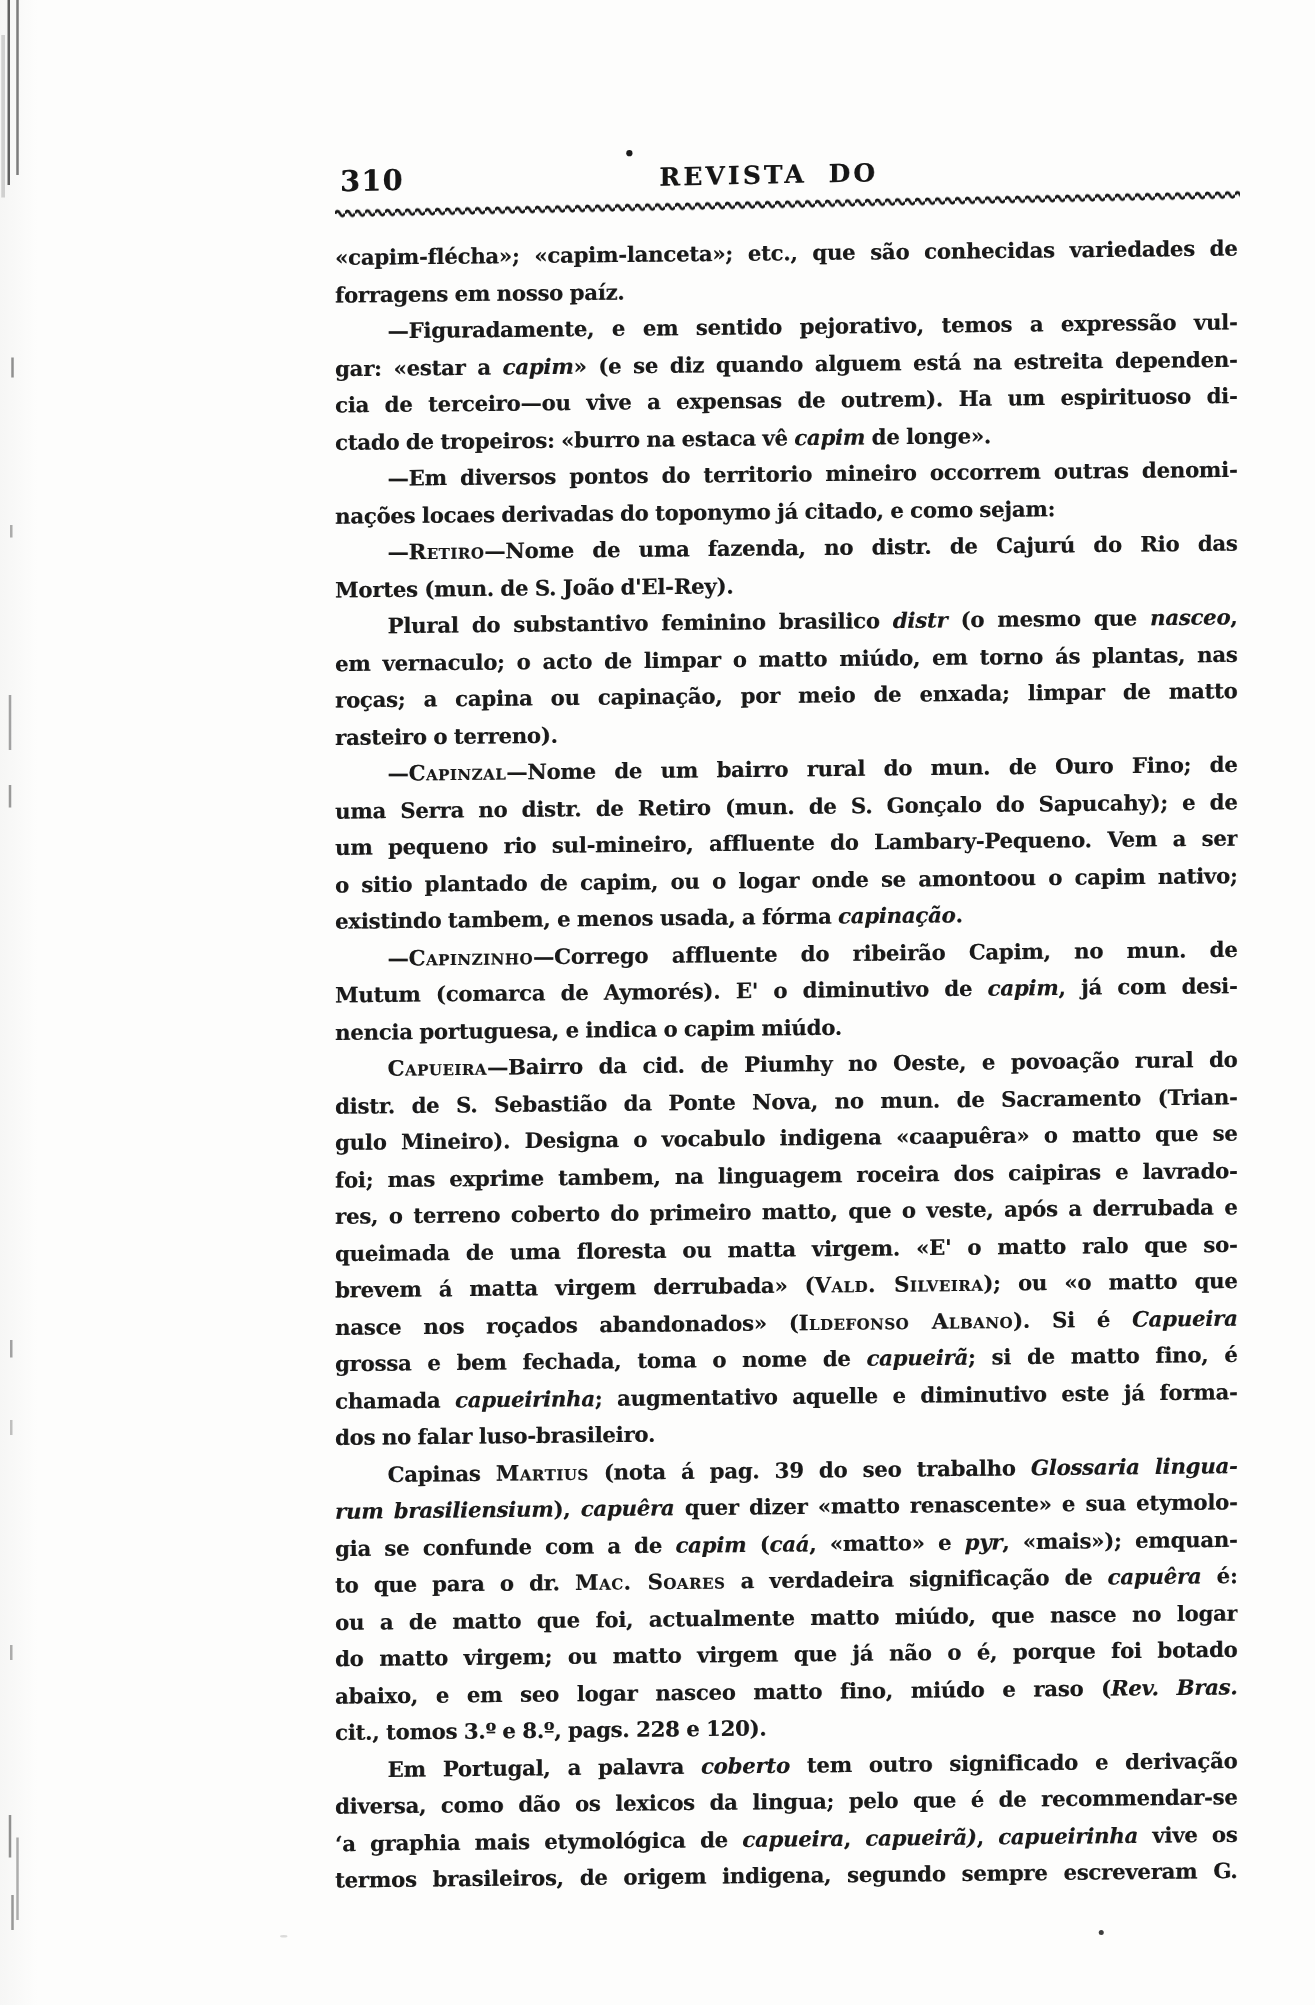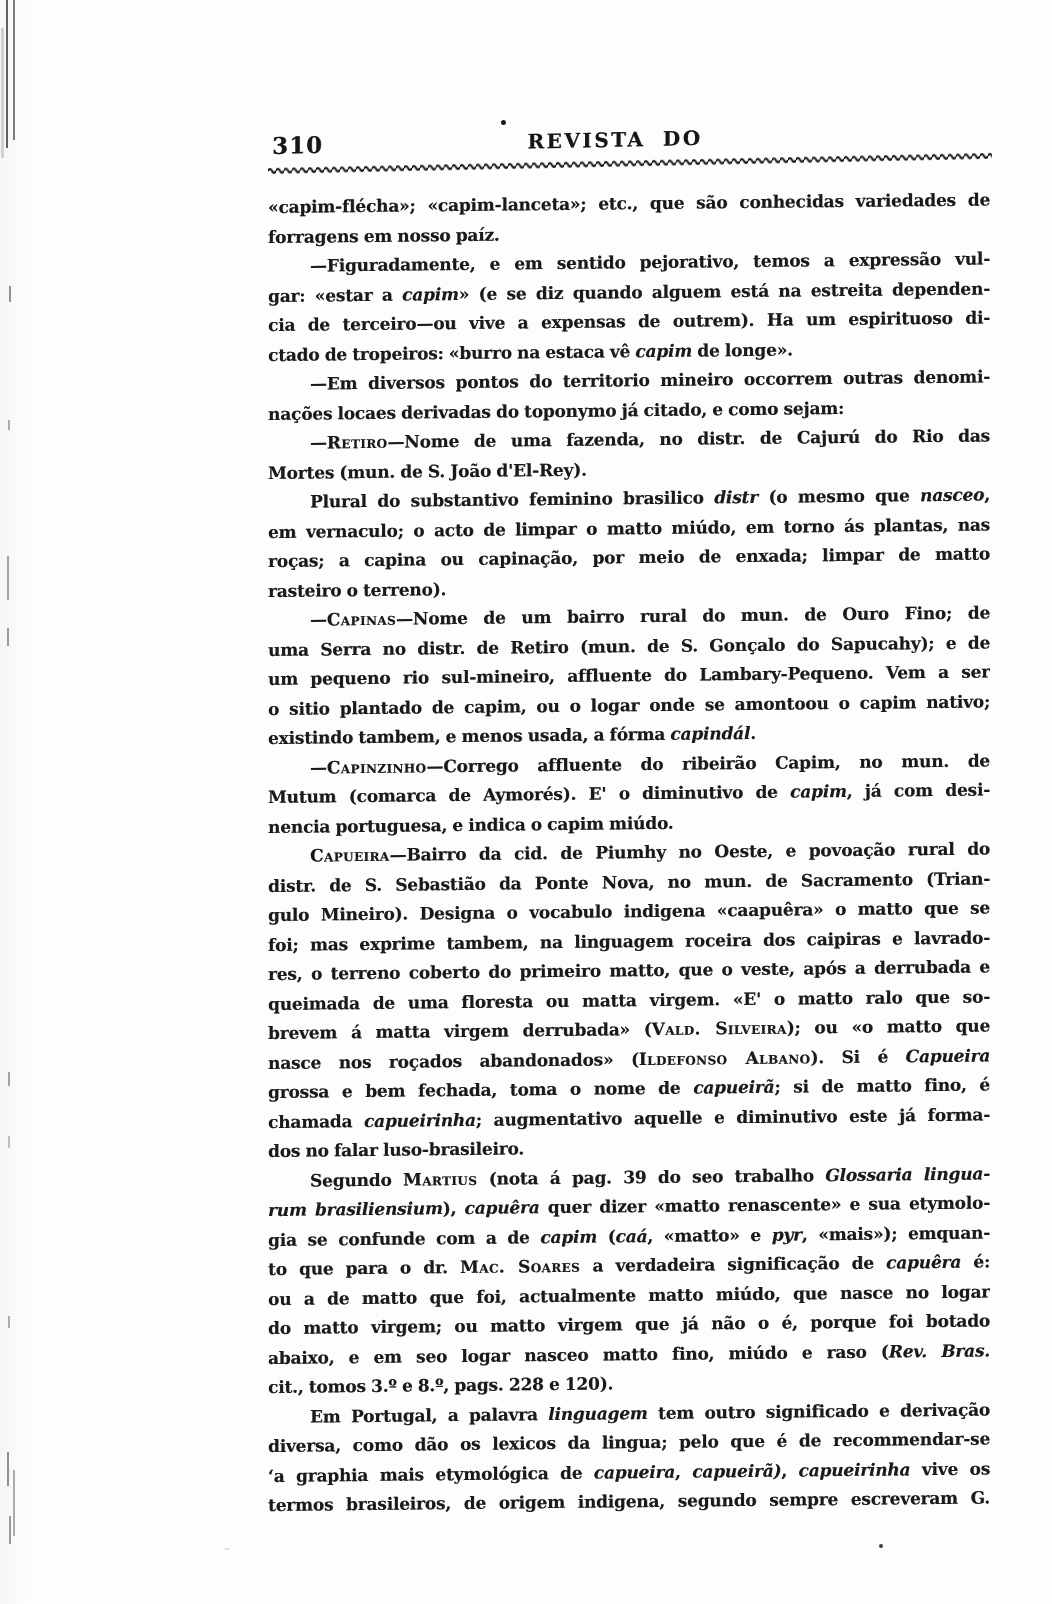--- a/index.html
+++ b/index.html
@@ -95,46 +95,46 @@
       <div class="line"><span>cia de terceiro—ou vive a expensas de outrem). Ha um espirituoso di-</span></div>
       <div class="line end"><span>ctado de tropeiros: «burro na estaca vê </span><span class="i">capim</span><span> de longe».</span></div>
       <div class="line in"><span>—Em diversos pontos do territorio mineiro occorrem outras denomi-</span></div>
       <div class="line end"><span>nações locaes derivadas do toponymo já citado, e como sejam:</span></div>
       <div class="line in"><span>—</span><span class="sc">Retiro</span><span>—Nome de uma fazenda, no distr. de Cajurú do Rio das</span></div>
       <div class="line end"><span>Mortes (mun. de S. João d'El-Rey).</span></div>
       <div class="line in"><span>Plural do substantivo feminino brasilico </span><span class="i">distr</span><span> (o mesmo que </span><span class="i">nasceo</span><span>,</span></div>
       <div class="line"><span>em vernaculo; o acto de limpar o matto miúdo, em torno ás plantas, nas</span></div>
       <div class="line"><span>roças; a capina ou capinação, por meio de enxada; limpar de matto</span></div>
       <div class="line end"><span>rasteiro o terreno).</span></div>
-      <div class="line in"><span>—</span><span class="sc">Capinas</span><span>—Nome de um bairro rural do mun. de Ouro Fino; de</span></div>
+      <div class="line in"><span>—</span><span class="sc">Capinzal</span><span>—Nome de um bairro rural do mun. de Ouro Fino; de</span></div>
       <div class="line"><span>uma Serra no distr. de Retiro (mun. de S. Gonçalo do Sapucahy); e de</span></div>
       <div class="line"><span>um pequeno rio sul-mineiro, affluente do Lambary-Pequeno. Vem a ser</span></div>
       <div class="line"><span>o sitio plantado de capim, ou o logar onde se amontoou o capim nativo;</span></div>
-      <div class="line end"><span>existindo tambem, e menos usada, a fórma </span><span class="i">capindál</span><span>.</span></div>
+      <div class="line end"><span>existindo tambem, e menos usada, a fórma </span><span class="i">capinação</span><span>.</span></div>
       <div class="line in"><span>—</span><span class="sc">Capinzinho</span><span>—Corrego affluente do ribeirão Capim, no mun. de</span></div>
       <div class="line"><span>Mutum (comarca de Aymorés). E' o diminutivo de </span><span class="i">capim</span><span>, já com desi-</span></div>
       <div class="line end"><span>nencia portuguesa, e indica o capim miúdo.</span></div>
       <div class="line in"><span class="sc">Capueira</span><span>—Bairro da cid. de Piumhy no Oeste, e povoação rural do</span></div>
       <div class="line"><span>distr. de S. Sebastião da Ponte Nova, no mun. de Sacramento (Trian-</span></div>
       <div class="line"><span>gulo Mineiro). Designa o vocabulo indigena «caapuêra» o matto que se</span></div>
       <div class="line"><span>foi; mas exprime tambem, na linguagem roceira dos caipiras e lavrado-</span></div>
       <div class="line"><span>res, o terreno coberto do primeiro matto, que o veste, após a derrubada e</span></div>
       <div class="line"><span>queimada de uma floresta ou matta virgem. «E' o matto ralo que so-</span></div>
       <div class="line"><span>brevem á matta virgem derrubada» (</span><span class="sc">Vald. Silveira</span><span>); ou «o matto que</span></div>
       <div class="line"><span>nasce nos roçados abandonados» (</span><span class="sc">Ildefonso Albano</span><span>). Si é </span><span class="i">Capueira</span></div>
       <div class="line"><span>grossa e bem fechada, toma o nome de </span><span class="i">capueirã</span><span>; si de matto fino, é</span></div>
       <div class="line"><span>chamada </span><span class="i">capueirinha</span><span>; augmentativo aquelle e diminutivo este já forma-</span></div>
       <div class="line end"><span>dos no falar luso-brasileiro.</span></div>
-      <div class="line in"><span>Segundo </span><span class="sc">Martius</span><span> (nota á pag. 39 do seo trabalho </span><span class="i">Glossaria lingua-</span></div>
+      <div class="line in"><span>Capinas </span><span class="sc">Martius</span><span> (nota á pag. 39 do seo trabalho </span><span class="i">Glossaria lingua-</span></div>
       <div class="line"><span class="i">rum brasiliensium</span><span>), </span><span class="i">capuêra</span><span> quer dizer «matto renascente» e sua etymolo-</span></div>
       <div class="line"><span>gia se confunde com a de </span><span class="i">capim</span><span> (</span><span class="i">caá</span><span>, «matto» e </span><span class="i">pyr</span><span>, «mais»); emquan-</span></div>
       <div class="line"><span>to que para o dr. </span><span class="sc">Mac. Soares</span><span> a verdadeira significação de </span><span class="i">capuêra</span><span> é:</span></div>
       <div class="line"><span>ou a de matto que foi, actualmente matto miúdo, que nasce no logar</span></div>
       <div class="line"><span>do matto virgem; ou matto virgem que já não o é, porque foi botado</span></div>
       <div class="line"><span>abaixo, e em seo logar nasceo matto fino, miúdo e raso (</span><span class="i">Rev. Bras.</span></div>
       <div class="line end"><span>cit., tomos 3.º e 8.º, pags. 228 e 120).</span></div>
-      <div class="line in"><span>Em Portugal, a palavra </span><span class="i">linguagem</span><span> tem outro significado e derivação</span></div>
+      <div class="line in"><span>Em Portugal, a palavra </span><span class="i">coberto</span><span> tem outro significado e derivação</span></div>
       <div class="line"><span>diversa, como dão os lexicos da lingua; pelo que é de recommendar-se</span></div>
       <div class="line"><span>‘a graphia mais etymológica de </span><span class="i">capueira</span><span>, </span><span class="i">capueirã)</span><span>, </span><span class="i">capueirinha</span><span> vive os</span></div>
       <div class="line"><span>termos brasileiros, de origem indigena, segundo sempre escreveram G.</span></div>
     </div>
 
 </div>
 
 </body></html>

